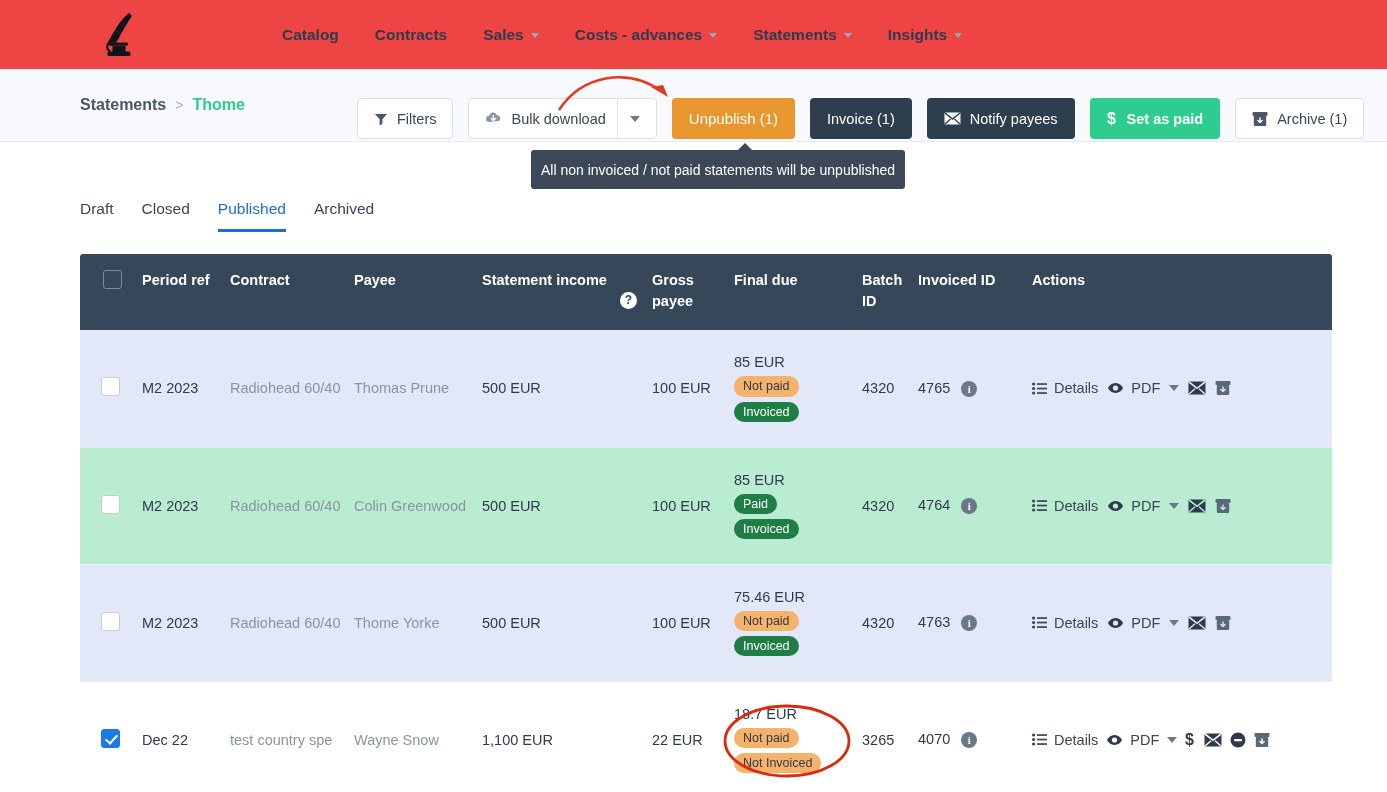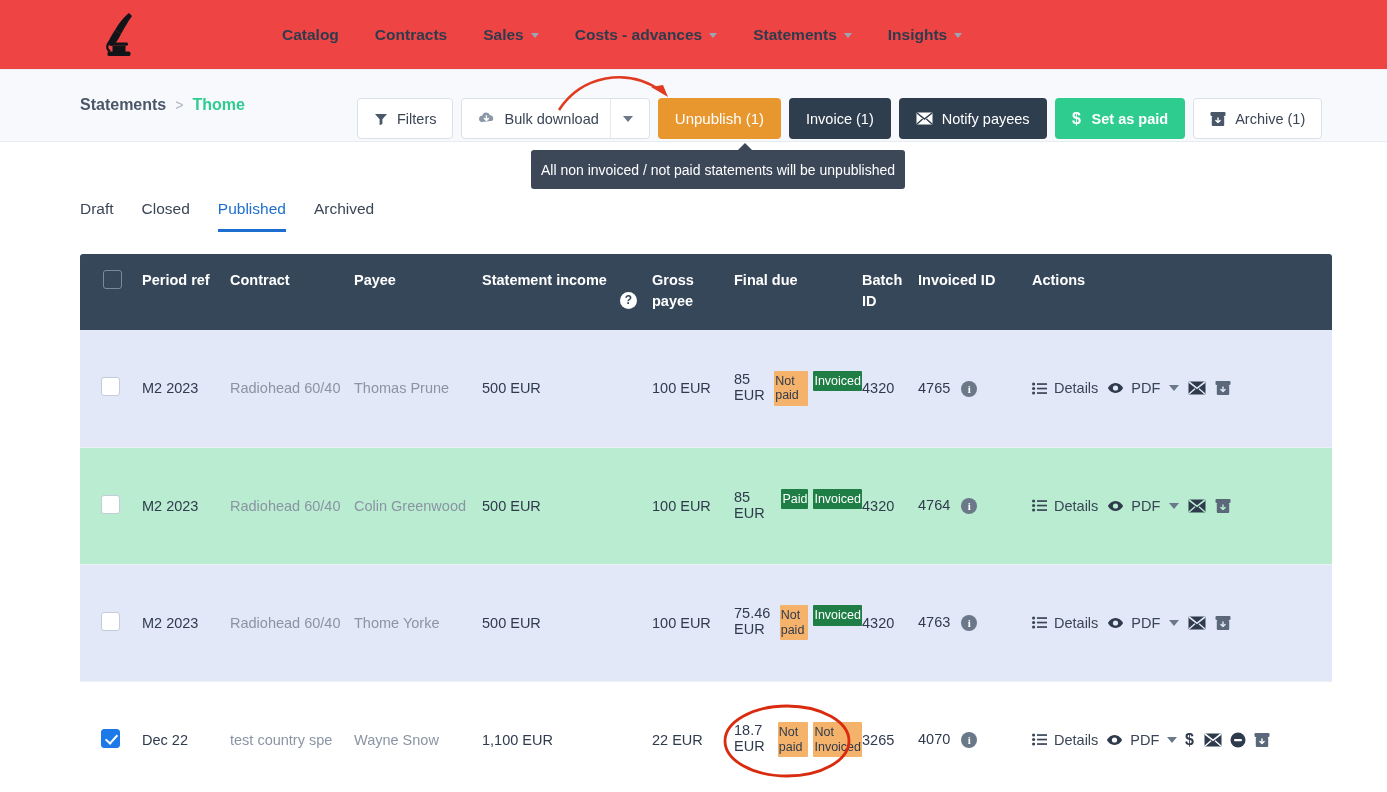--- a/index.html
+++ b/index.html
@@ -66,21 +66,21 @@
   .breadcrumb {
     position: absolute; left: 80px; top: 26px;
     font-size: 16px; font-weight: 700; color: #4a5768;
     display: flex; align-items: center; gap: 9px;
   }
   .bc-sep { color: #a7b2c0; font-weight: 400; font-size: 14px; }
   .bc-current { color: #2ecc8f; }
 
   .toolbar {
     position: absolute; left: 357px; top: 98px;
-    display: flex; align-items: stretch; gap: 8px;
+    display: flex; align-items: stretch; gap: 15px;
     z-index: 5;
   }
   .btn {
     height: 41px;
     display: flex; align-items: center; gap: 9px;
     padding: 0 16px;
     border-radius: 4px;
     font-size: 14.5px;
     cursor: pointer;
     white-space: nowrap;
@@ -182,27 +182,27 @@
     height: 117px;
     border-bottom: 1px solid #eceff4;
   }
   tr.row-lav td { background: #e3e8f8; }
   tr.row-green td { background: #b9ecd0; }
   tr.row-white td { background: #ffffff; }
 
   .muted { color: #8a94a3; }
   .cell-pad { padding-right: 8px; margin-top: 16px; }
 
-  .duecell { display: flex; flex-direction: row; gap: 5px; align-items: flex-start; }
+  .duecell { display: flex; flex-direction: column; gap: 5px; align-items: flex-start; }
   .due-amount { font-size: 14.5px; color: #2f3b4d; margin-bottom: 1px; }
   .badge {
     display: inline-block;
     font-size: 12.5px;
-    padding: 3px 1px;
-    border-radius: 1px;
+    padding: 3px 9px;
+    border-radius: 10px;
     line-height: 1.15;
   }
   .badge-orange { background: #f5b26b; color: #2f3b4d; }
   .badge-green  { background: #1e7e45; color: #ffffff; }
 
   .info-i {
     display: inline-flex; align-items: center; justify-content: center;
     width: 16px; height: 16px; border-radius: 50%;
     background: #6b7889; color: #fff;
     font-size: 11px; font-weight: 700;

